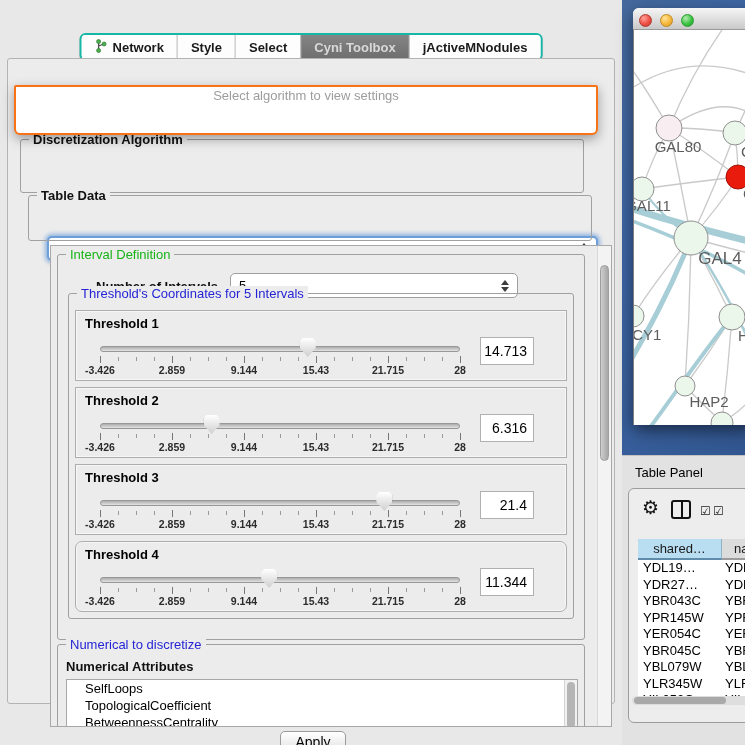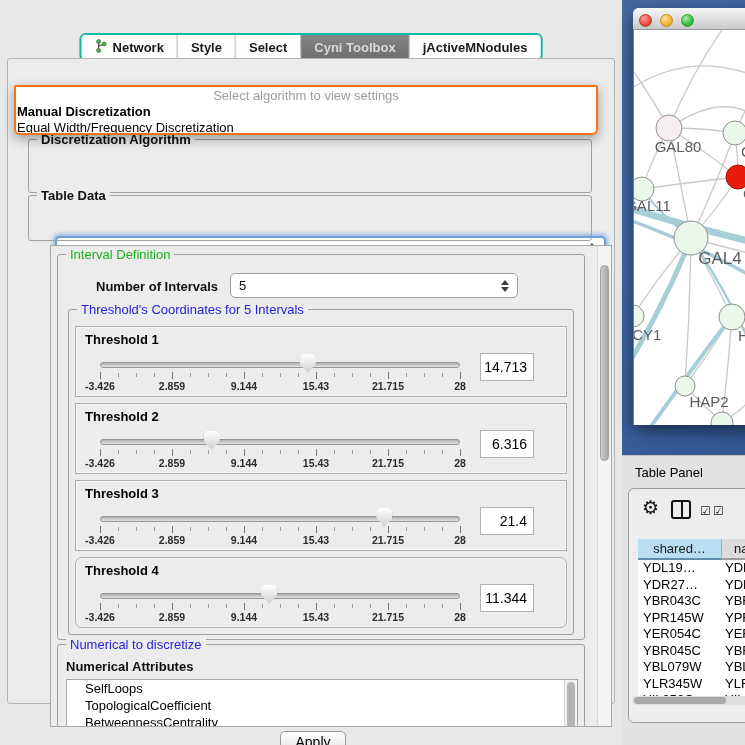--- a/index.html
+++ b/index.html
@@ -29,38 +29,38 @@
   .legend.bold{font-weight:bold;color:#111}
   .legend.green{color:#17b417}
   .legend.blue{color:#2424d6}
 
   .combo{position:absolute;height:25px;background:#fff;border:1px solid #9f9f9f;border-radius:5px;line-height:23px;padding-left:8px;font-size:13px;color:#000}
   .combo .stepper{position:absolute;right:6px;top:0;bottom:0;width:12px;display:flex;flex-direction:column;align-items:center;justify-content:center;gap:2px}
   .tri-up{width:0;height:0;border-left:4px solid transparent;border-right:4px solid transparent;border-bottom:5px solid #3d3d3d}
   .tri-down{width:0;height:0;border-left:4px solid transparent;border-right:4px solid transparent;border-top:5px solid #3d3d3d}
   .combo.focusring{border:2px solid #6f9fd8;box-shadow:0 0 4px 2px rgba(110,158,216,.75)}
 
-  .algo-group{left:20px;top:80px;width:564px;height:54px}
+  .algo-group{left:12px;top:80px;width:564px;height:54px}
   .algo-combo{left:26px;top:96px;width:551px}
   .popup{position:absolute;left:14px;top:85px;width:584px;height:50px;background:#fff;border:2px solid #f97316;border-radius:2px 2px 6px 6px;box-shadow:0 4px 12px rgba(0,0,0,.35);z-index:30;overflow:hidden}
   .popup .prompt{text-align:center;color:#9d9d9d;font-size:13px;line-height:17px}
   .popup .item{font-size:13px;line-height:16px;color:#000;padding-left:1px}
   .popup .item.hl{font-weight:bold}
 
   .tdata-group{left:20px;top:136px;width:564px;height:46px}
   .tdata-combo{left:26px;top:149px;width:551px}
 
   .scrollpane{position:absolute;left:42px;top:186px;width:562px;height:482px;border:1px solid #a8a8a8;background:#ececec;overflow:hidden}
   .vscroll{position:absolute;top:0;bottom:0;right:0;width:14px;background:#f3f3f3;border-left:1px solid #d8d8d8}
   .vthumb{position:absolute;left:2px;width:9px;border-radius:5px;background:linear-gradient(90deg,#cdcdcd,#a6a6a6);border:1px solid #9e9e9e}
 
   .interval-group{left:6px;top:8px;width:528px;height:386px}
   .noi-label{position:absolute;left:38px;top:24px;font-weight:bold;font-size:13px}
   .noi-combo{left:172px;top:18px;width:288px}
-  .thr-group{left:10px;top:54px;width:506px;height:326px}
+  .thr-group{left:10px;top:38px;width:506px;height:326px}
 
   .thrpanel{position:absolute;left:6px;width:492px;height:71px;background:#ececec;border:1px solid #adadad;box-shadow:inset 0 0 0 1px #f7f7f7}
   .thr-title{position:absolute;left:9px;top:5px;font-weight:bold;font-size:13px;color:#000}
   .track{position:absolute;left:24px;top:35px;width:360px;height:6px;border:1px solid #989898;border-radius:3px;background:linear-gradient(#adadad,#e2e2e2)}
   .thumb{position:absolute;top:27px;width:16px;height:19px;background:linear-gradient(#ffffff,#cfcfcf);clip-path:polygon(18% 0,82% 0,100% 18%,100% 52%,50% 100%,0 52%,0 18%);filter:drop-shadow(0 0 1px #828282)}
   .tick{position:absolute;width:1px;background:#777}
   .tick.minor{top:46px;height:4px;background:#9a9a9a}
   .tick.major{top:45px;height:7px}
   .ticklabel{position:absolute;top:53px;width:60px;text-align:center;font-size:10.5px;font-weight:bold;color:#2c2c2c}
   .vbox{position:absolute;left:404px;top:26px;width:54px;height:28px;background:#fff;border:1px solid #b0b0b0;font-size:14px;line-height:26px;text-align:right;padding-right:6px;color:#000}
@@ -468,18 +468,14 @@
           </div>
       </div>
       <div class="hscroll">
           <div class="hthumb"></div>
         </div>
     </div>
   </div>
 
   <div class="popup">
     <div class="prompt">Select algorithm to view settings</div>
-    <div id="popup-items">
-        <div class="item hl">Manual Discretization</div>
-        <div class="item">Equal Width/Frequency Discretization</div>
-      </div>
   </div>
 </div>
 
 </body></html>

